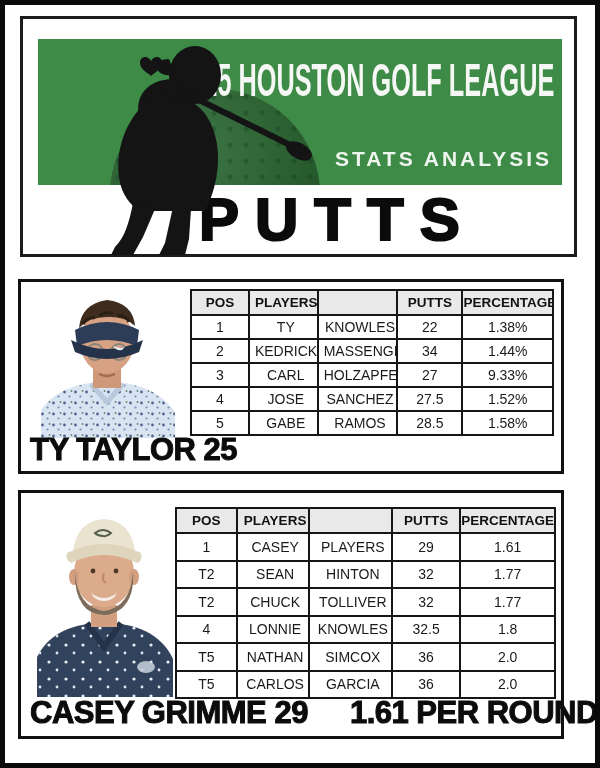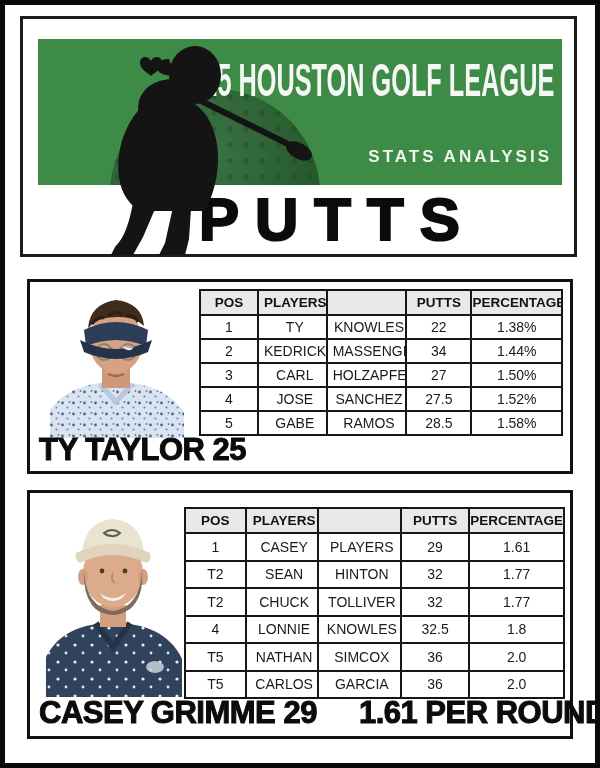--- a/index.html
+++ b/index.html
@@ -15,30 +15,30 @@
   .golf-ball { position:absolute; left:72px; top:50px; width:210px; height:210px; border-radius:50%;
                background-image:
                  radial-gradient(rgba(20,60,28,.35) 2.2px, transparent 3px),
                  radial-gradient(circle at 38% 30%, rgba(255,255,255,.10), rgba(0,0,0,.18) 75%);
                background-size:16px 16px, 100% 100%;
                background-color:rgba(26,74,33,.55); }
   .league-title { position:absolute; right:8px; top:14px; color:#f4f7f3; font-weight:bold;
                   font-size:46px; white-space:nowrap; letter-spacing:0px;
                   transform:scaleX(.55); transform-origin:right center; }
   .stats-analysis { position:absolute; right:10px; top:108px; color:#eef4ee; font-weight:bold;
-                    font-size:17px; letter-spacing:3px; }
+                    font-size:21px; letter-spacing:3px; }
   .golfer { position:absolute; left:70px; top:22px; z-index:3; }
   .putts-word { position:absolute; left:176px; bottom:0px; z-index:2;
                 font-size:60px; font-weight:bold; color:#0b0b0b; letter-spacing:16px;
                 -webkit-text-stroke:2.2px #0b0b0b;
                 text-shadow:4px 0 0 #fff,-4px 0 0 #fff,0 4px 0 #fff,0 -4px 0 #fff,
                             3px 3px 0 #fff,-3px -3px 0 #fff,3px -3px 0 #fff,-3px 3px 0 #fff; }
 
   
-  .panel { position:absolute; left:27px; width:546px; background:#fff; border:3px solid #111; }
+  .panel { position:absolute; left:18px; width:546px; background:#fff; border:3px solid #111; }
   .panel-1 { top:279px; height:195px; }
   .panel-2 { top:490px; height:249px; }
   .portrait { position:absolute; left:8px; top:8px; }
   .panel-2 .portrait { top:12px; }
 
   table.stats { position:absolute; border-collapse:collapse; table-layout:fixed;
                 background:#fff; border:2px solid #111; }
   .panel-1 table.stats { left:169px; top:7px; width:364px; }
   .panel-2 table.stats { left:154px; top:14px; width:381px; }
   .stats th, .stats td { border:2px solid #161616; overflow:hidden; white-space:nowrap; }
@@ -145,21 +145,21 @@
             <td>KEDRICK</td>
             <td>MASSENGILL</td>
             <td>34</td>
             <td>1.44%</td>
           </tr>
           <tr>
             <td>3</td>
             <td>CARL</td>
             <td>HOLZAPFEL</td>
             <td>27</td>
-            <td>1.50%</td>
+            <td>9.33%</td>
           </tr>
           <tr>
             <td>4</td>
             <td>JOSE</td>
             <td>SANCHEZ</td>
             <td>27.5</td>
             <td>1.52%</td>
           </tr>
           <tr>
             <td>5</td>

